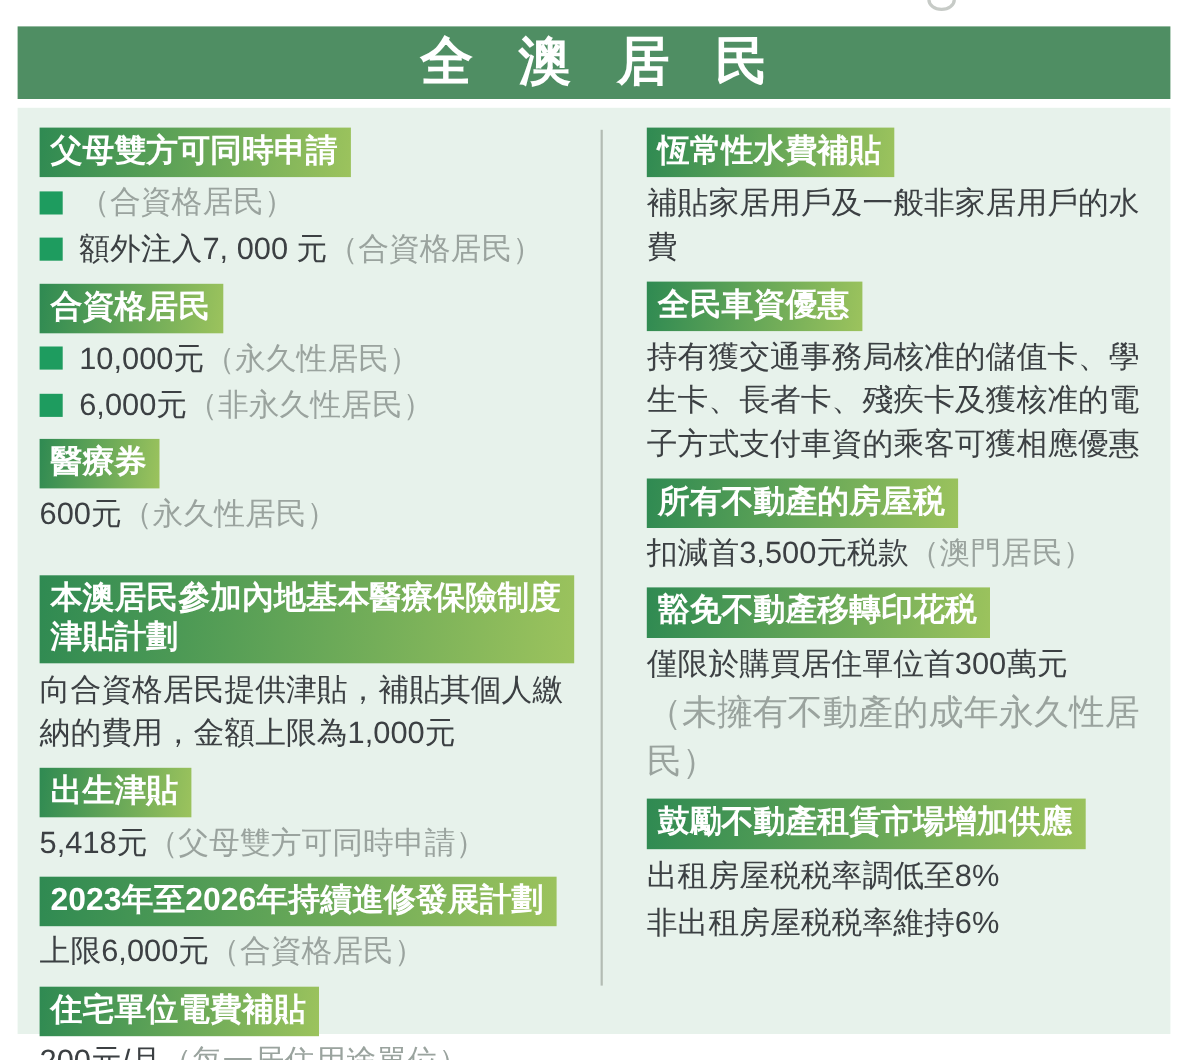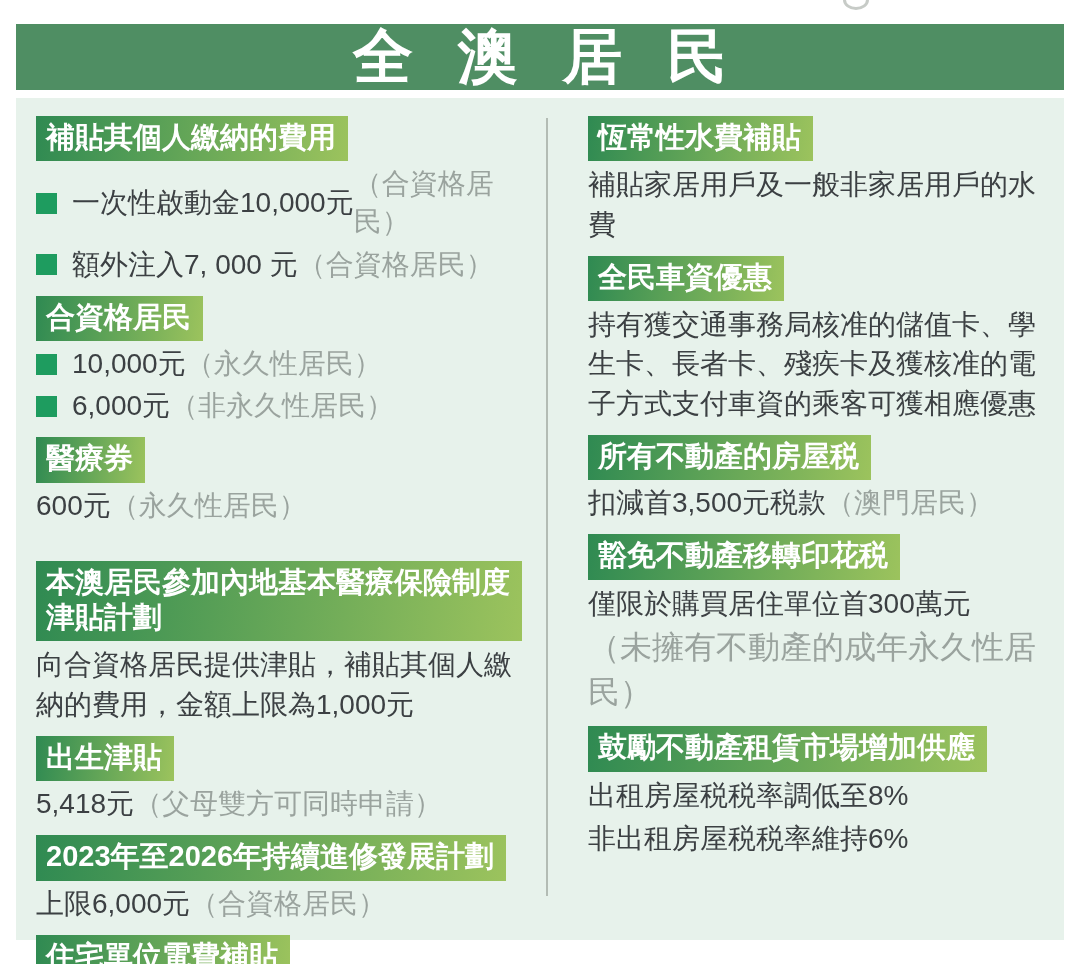--- a/index.html
+++ b/index.html
@@ -16,21 +16,21 @@
   html,body{background:#ffffff;}
   body{font-family:"Liberation Sans","DejaVu Sans",sans-serif;}
   .page{position:relative;width:1080px;height:964px;background:#ffffff;overflow:hidden;}
 
   
   .top-arc{position:absolute;left:843px;top:-10px;width:26px;height:20px;
     border:3px solid #c7cbc7;border-radius:50%;background:#fff;}
 
   .header-bar{position:absolute;left:16px;top:24px;width:1048px;height:66px;
     background:var(--header-green);display:flex;align-items:center;justify-content:center;}
-  .header-title{color:#ffffff;font-size:60px;font-weight:bold;letter-spacing:14px;
+  .header-title{color:#ffffff;font-size:48px;font-weight:bold;letter-spacing:14px;
     text-indent:14px;line-height:1;}
 
   .content{position:absolute;left:16px;top:98px;width:1048px;height:842px;
     background:var(--bg-mint);}
   .divider{position:absolute;left:530px;top:20px;width:2px;height:778px;
     background:var(--divider-gray);}
 
   .col{position:absolute;top:18px;}
   .col-left{left:20px;width:486px;}
   .col-right{left:572px;width:472px;}
@@ -57,24 +57,23 @@
   <div class="header-bar">
     <div class="header-title">全 澳 居 民</div>
   </div>
 
   <div class="content">
     <div class="divider"></div>
 
     <div class="col col-left">
 
       <div class="section">
-        <span class="label">補貼其個人繳納的費用</span>
+        <span class="label">父母雙方可同時申請</span>
         <div class="line">
           <span class="bullet"></span>
-          <span class="main">一次性啟動金10,000元</span>
           <span class="note">（合資格居民）</span>
         </div>
         <div class="line">
           <span class="bullet"></span>
           <span class="main">額外注入7, 000 元</span>
           <span class="note">（合資格居民）</span>
         </div>
       </div>
 
       <div class="section">

